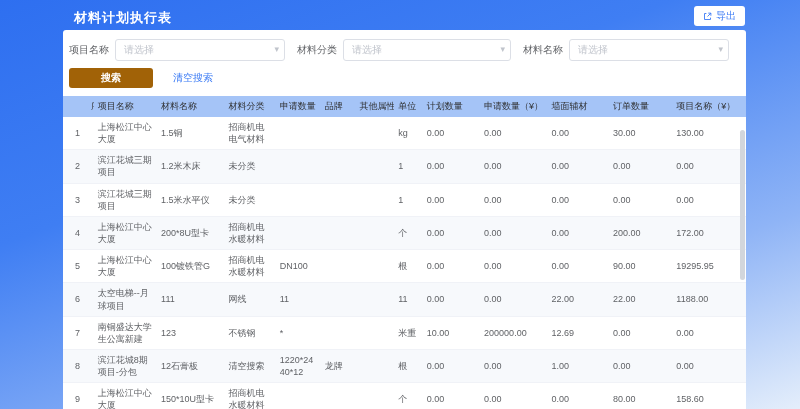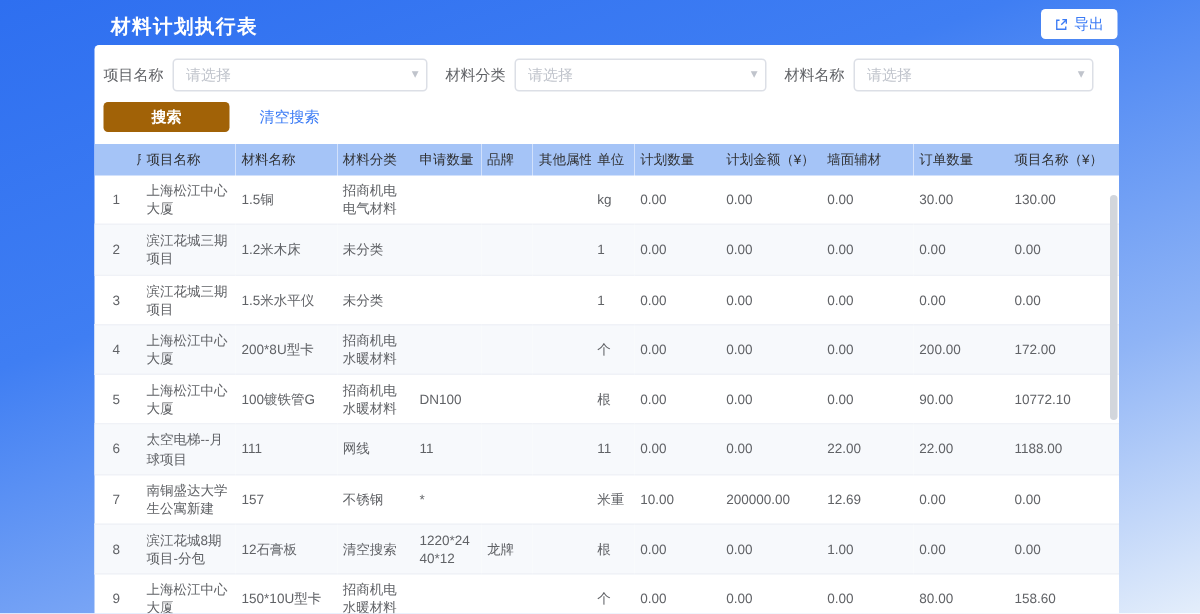--- a/index.html
+++ b/index.html
@@ -134,21 +134,21 @@
           <tr id="thead-row">
             <th>序号</th>
             <th>项目名称</th>
             <th>材料名称</th>
             <th>材料分类</th>
             <th>申请数量</th>
             <th>品牌</th>
             <th>其他属性</th>
             <th>单位</th>
             <th>计划数量</th>
-            <th>计划金额（¥）</th>
+            <th>申请数量（¥）</th>
             <th>墙面辅材</th>
             <th>订单数量</th>
             <th>项目名称（¥）</th>
           </tr>
         </thead>
       <tbody id="tbody">
           <tr>
             <td>1</td>
             <td>上海松江中心大厦</td>
             <td>1.5铜</td>
@@ -214,41 +214,41 @@
             <td>100镀铁管G</td>
             <td>招商机电 水暖材料</td>
             <td>DN100</td>
             <td></td>
             <td></td>
             <td>根</td>
             <td>0.00</td>
             <td>0.00</td>
             <td>0.00</td>
             <td>90.00</td>
-            <td>10772.10</td>
+            <td>19295.95</td>
           </tr>
           <tr>
             <td>6</td>
             <td>太空电梯--月球项目</td>
             <td>111</td>
             <td>网线</td>
             <td>11</td>
             <td></td>
             <td></td>
             <td>11</td>
             <td>0.00</td>
             <td>0.00</td>
             <td>22.00</td>
             <td>22.00</td>
             <td>1188.00</td>
           </tr>
           <tr>
             <td>7</td>
             <td>南铜盛达大学生公寓新建</td>
-            <td>157</td>
+            <td>123</td>
             <td>不锈钢</td>
             <td>*</td>
             <td></td>
             <td></td>
             <td>米重</td>
             <td>10.00</td>
             <td>200000.00</td>
             <td>12.69</td>
             <td>0.00</td>
             <td>0.00</td>

